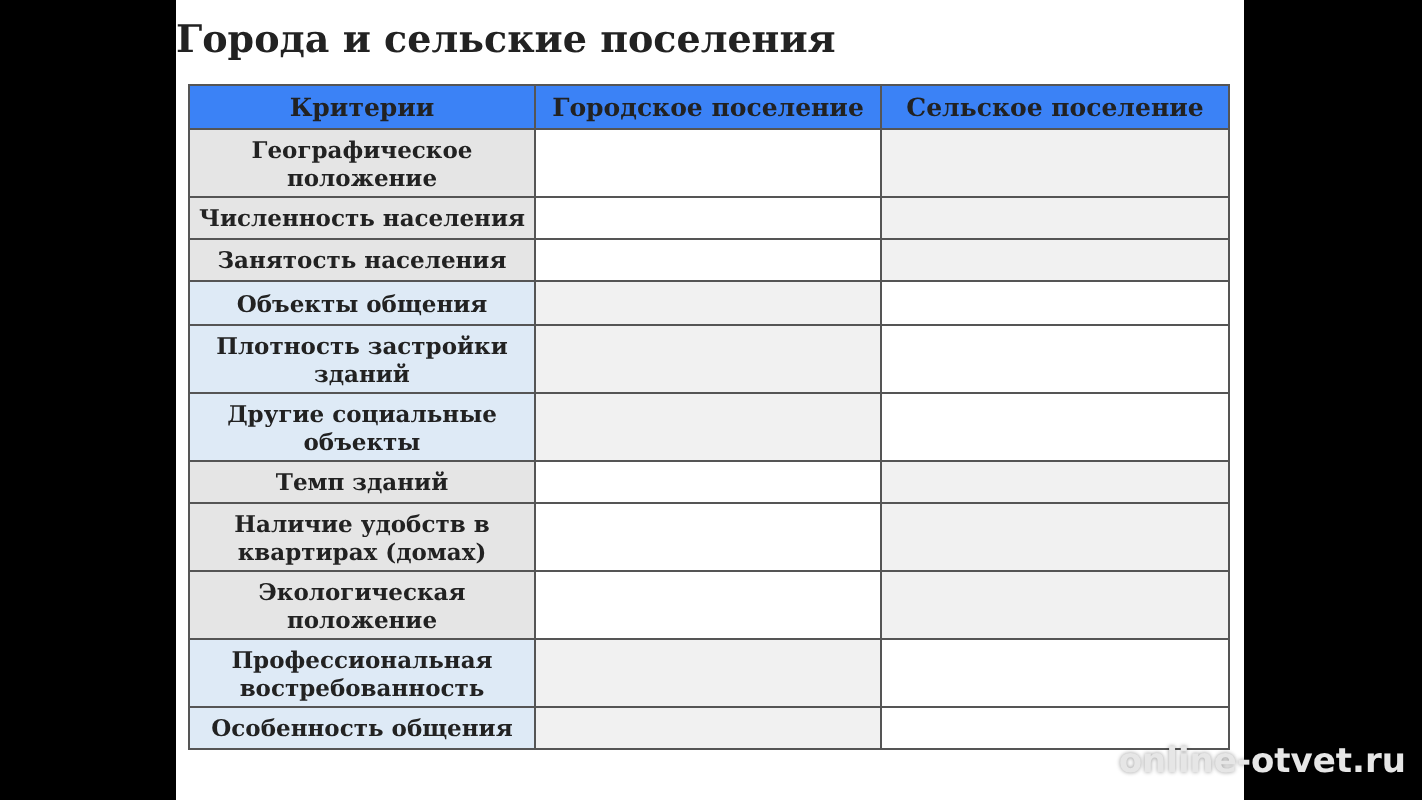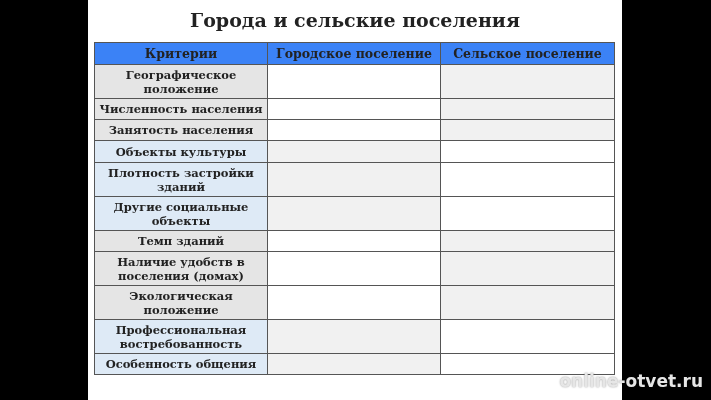--- a/index.html
+++ b/index.html
@@ -5,21 +5,21 @@
     html, body { margin: 0; padding: 0; }
     body {
       width: 711px; height: 400px; background: #000; position: relative; overflow: hidden;
       font-family: "DejaVu Serif", "Liberation Serif", serif;
     }
     .slide {
       position: absolute; left: 88px; top: 0; width: 534px; height: 400px;
       background: #fff;
     }
     .title {
-      position: absolute; left: 0; top: 9px; width: 534px; text-align: center;
+      position: absolute; left: 0; top: 9px; width: 534px; 
       font-size: 19px; font-weight: bold; color: #222;
       font-family: "DejaVu Serif", "Liberation Serif", serif;
     }
     table.grid {
       position: absolute; left: 6px; top: 42px; width: 520px;
       border-collapse: collapse; table-layout: fixed;
     }
     table.grid th, table.grid td {
       border: 1.5px solid #555; padding: 0 4px; text-align: center;
       vertical-align: middle; font-size: 11.5px; font-weight: bold; color: #222;
@@ -69,41 +69,41 @@
           <td class="crit bg-yellow">Численность населения</td>
           <td class="cell bg-white"></td>
           <td class="cell bg-gray"></td>
         </tr>
         <tr style="height: 21px; margin-top: 24px;">
           <td class="crit bg-yellow">Занятость населения</td>
           <td class="cell bg-white"></td>
           <td class="cell bg-gray"></td>
         </tr>
         <tr style="height: 22px;">
-          <td class="crit bg-blue">Объекты культуры</td>
+          <td class="crit bg-blue">Объекты общения</td>
           <td class="cell bg-gray"></td>
           <td class="cell bg-white"></td>
         </tr>
         <tr style="height: 34px;">
           <td class="crit bg-blue">Плотность застройки зданий</td>
           <td class="cell bg-gray"></td>
           <td class="cell bg-white"></td>
         </tr>
         <tr style="height: 34px;">
           <td class="crit bg-blue">Другие социальные объекты</td>
           <td class="cell bg-gray"></td>
           <td class="cell bg-white"></td>
         </tr>
         <tr style="height: 21px;">
           <td class="crit bg-yellow">Темп зданий</td>
           <td class="cell bg-white"></td>
           <td class="cell bg-gray"></td>
         </tr>
         <tr style="height: 34px;">
-          <td class="crit bg-yellow">Наличие удобств в поселения (домах)</td>
+          <td class="crit bg-yellow">Наличие удобств в квартирах (домах)</td>
           <td class="cell bg-white"></td>
           <td class="cell bg-gray"></td>
         </tr>
         <tr style="height: 34px;">
           <td class="crit bg-yellow">Экологическая положение</td>
           <td class="cell bg-white"></td>
           <td class="cell bg-gray"></td>
         </tr>
         <tr style="height: 34px;">
           <td class="crit bg-blue">Профессиональная востребованность</td>

